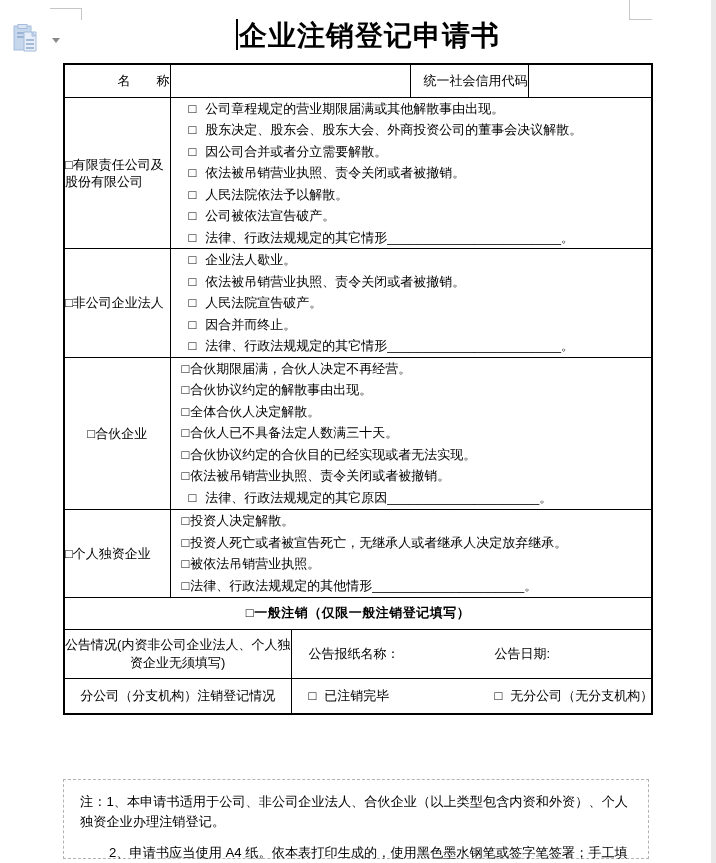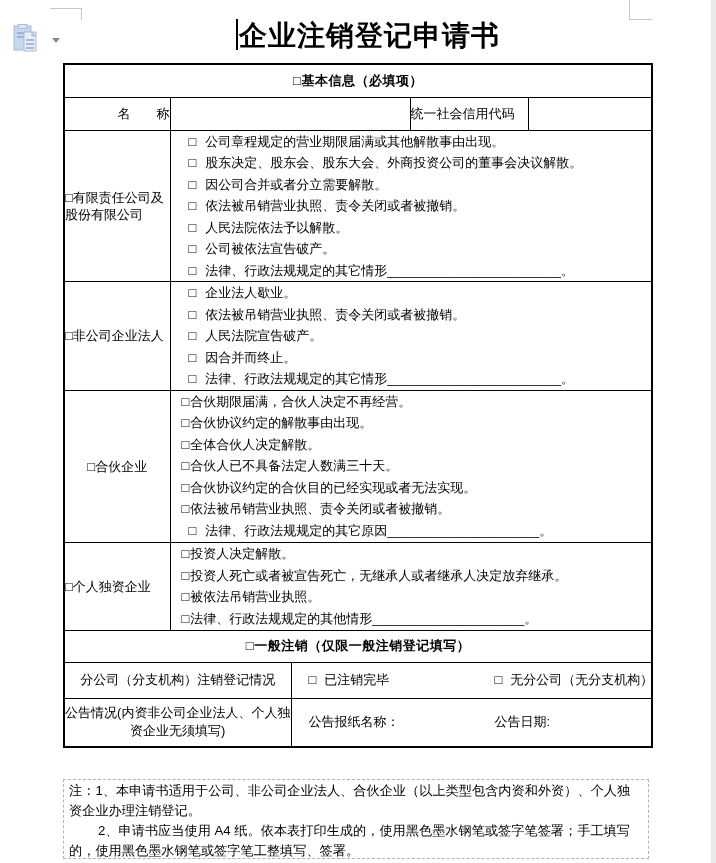--- a/index.html
+++ b/index.html
@@ -34,34 +34,34 @@
   td.hdr { text-align:center; font-weight:bold; font-size:16px; letter-spacing:0.5px; }
   td.glabel { font-size:12px; line-height:17px; padding:0 2px 0 7px; word-break:break-all; }
   td.glabel.center { text-align:center; padding:0 2px; }
   .gitems-inner { display:flex; flex-direction:column; justify-content:center;
                   height:100%; padding-left:10px; }
   .item { line-height:21.5px; white-space:nowrap; font-size:13px; }
   .cb { display:inline-block; cursor:pointer; }
   .item.sp .cb { margin:0 9px 0 8px; }
   .item.nsp .cb { margin:0 1px 0 1px; }
   td.name-label { text-align:right; font-size:13.5px; }
-  td.code-label { text-align:left; font-size:13px; }
+  td.code-label { text-align:right; font-size:13px; }
   td.blank-input { background:#fff; cursor:text; }
   td.alabel { text-align:center; font-size:12.5px; line-height:18px;
               padding:0 12px; word-break:break-all; }
   td.blabel { text-align:center; font-size:13px; }
   td.rightcell { position:relative; font-size:13px; }
   .rc-a { position:absolute; left:17px; top:50%; transform:translateY(-50%); white-space:nowrap; }
   .rc-b { position:absolute; left:203px; top:50%; transform:translateY(-50%); white-space:nowrap; }
   .opt .cb { margin-right:8px; }
   
   .notes { position:absolute; left:63px; top:779px; width:586px; height:80px;
            border:1px dashed #b3b3b3; box-sizing:border-box; padding:1px 5px;
            font-size:13.2px; line-height:20px; word-break:break-all; }
-  .notes p { margin:0; }
+  .notes p { margin:11px; }
   .notes p.indent { text-indent:2.2em; }
 </style>
 </head>
 <body>
 
 <div class="screen">
 
   <div class="scroll-strip"></div>
   <div class="crop-tl"></div>
   <div class="crop-tr"></div>
@@ -86,23 +86,20 @@
   <table class="form">
     <colgroup>
         <col style="width:106px">
         <col style="width:121px">
         <col style="width:119px">
         <col style="width:118px">
         <col style="width:124px">
       </colgroup>
 
     <tbody>
-        <tr style="height:33px">
-      <td class="hdr" colspan="5">□基本信息（必填项）</td>
-    </tr>
 
     <tr style="height:33px">
       <td class="name-label">名　　称</td>
       <td class="blank-input" colspan="2"></td>
       <td class="code-label">统一社会信用代码</td>
       <td class="blank-input"></td>
     </tr>
 
 
     <tr style="height:150px">
@@ -157,33 +154,33 @@
           <div class="item nsp"><span class="cb">□</span><span>被依法吊销营业执照。</span></div>
           <div class="item nsp"><span class="cb">□</span><span>法律、行政法规规定的其他情形_____________________。</span></div>
         </div>
       </td>
     </tr>
 
     <tr style="height:32px">
       <td class="hdr" colspan="5">□一般注销（仅限一般注销登记填写）</td>
     </tr>
 
+    <tr style="height:49px">
+      <td class="alabel" colspan="2">公告情况(内资非公司企业法人、个人独资企业无须填写)</td>
+      <td class="rightcell" colspan="3">
+        <span class="rc-a">公告报纸名称：</span>
+        <span class="rc-b">公告日期:</span>
+      </td>
+    </tr>
+
     <tr style="height:36px">
       <td class="blabel" colspan="2">分公司（分支机构）注销登记情况</td>
       <td class="rightcell" colspan="3">
         <span class="rc-a opt"><span class="cb">□</span><span>已注销完毕</span></span>
         <span class="rc-b opt"><span class="cb">□</span><span>无分公司（无分支机构）</span></span>
-      </td>
-    </tr>
-
-    <tr style="height:49px">
-      <td class="alabel" colspan="2">公告情况(内资非公司企业法人、个人独资企业无须填写)</td>
-      <td class="rightcell" colspan="3">
-        <span class="rc-a">公告报纸名称：</span>
-        <span class="rc-b">公告日期:</span>
       </td>
     </tr>
   </tbody>
     </table>
 
   <div class="notes">
     <p>注：1、本申请书适用于公司、非公司企业法人、合伙企业（以上类型包含内资和外资）、个人独资企业办理注销登记。</p>
     <p class="indent">2、申请书应当使用 A4 纸。依本表打印生成的，使用黑色墨水钢笔或签字笔签署；手工填写的，使用黑色墨水钢笔或签字笔工整填写、签署。</p>
   </div>
 

